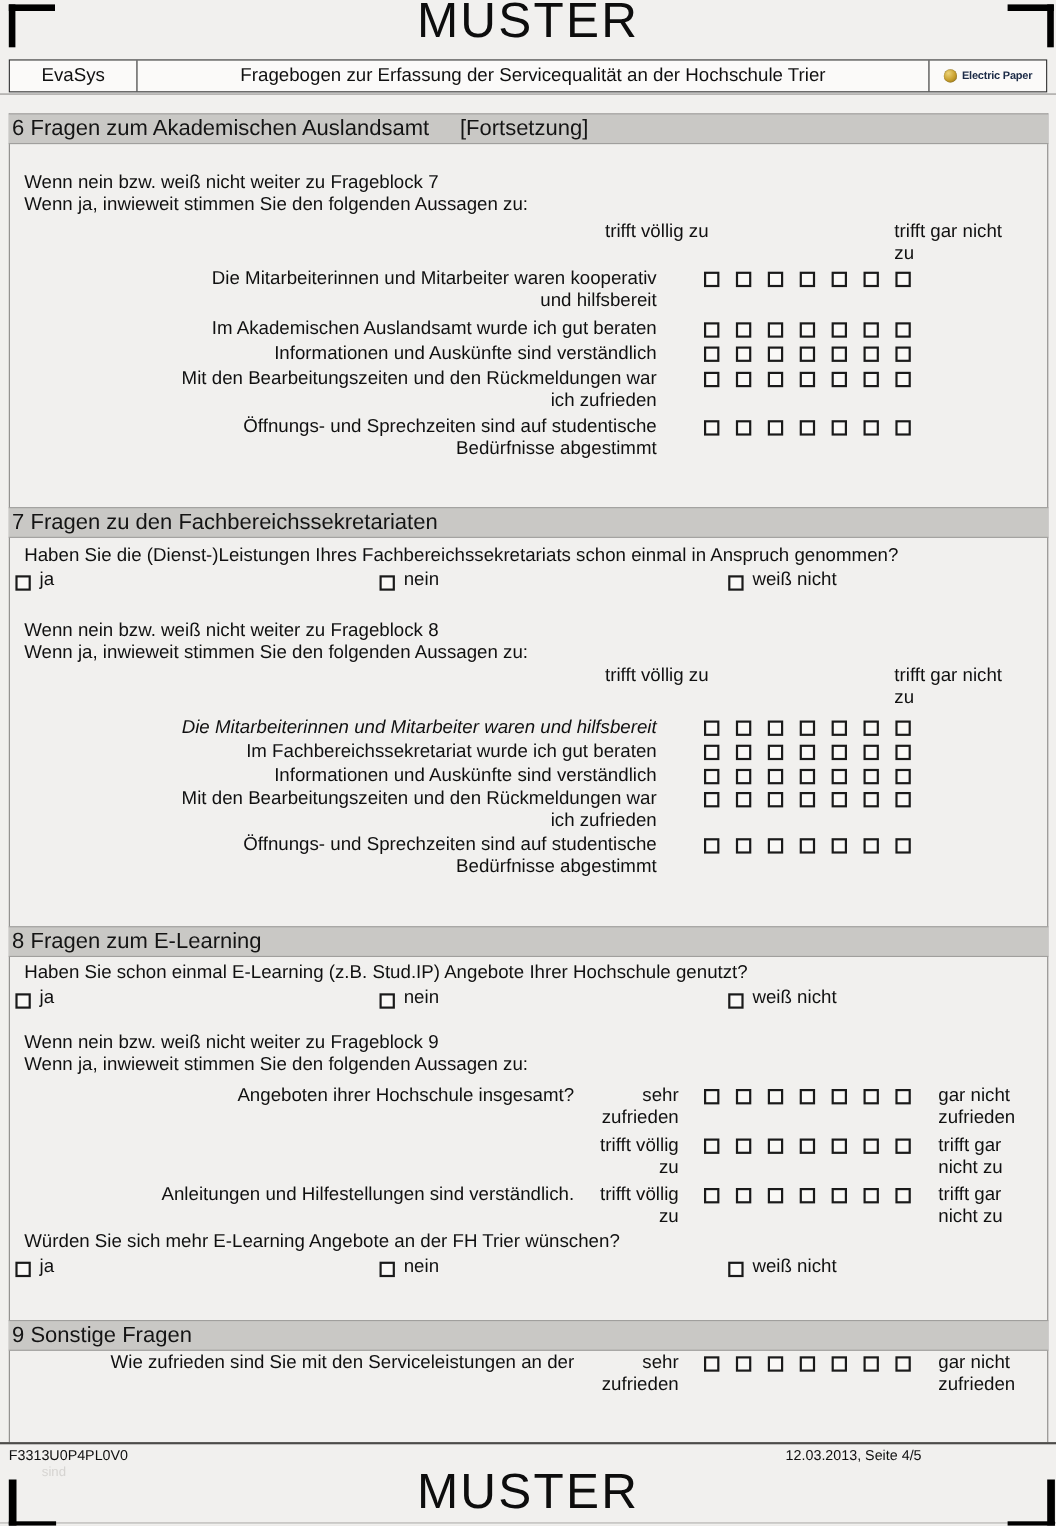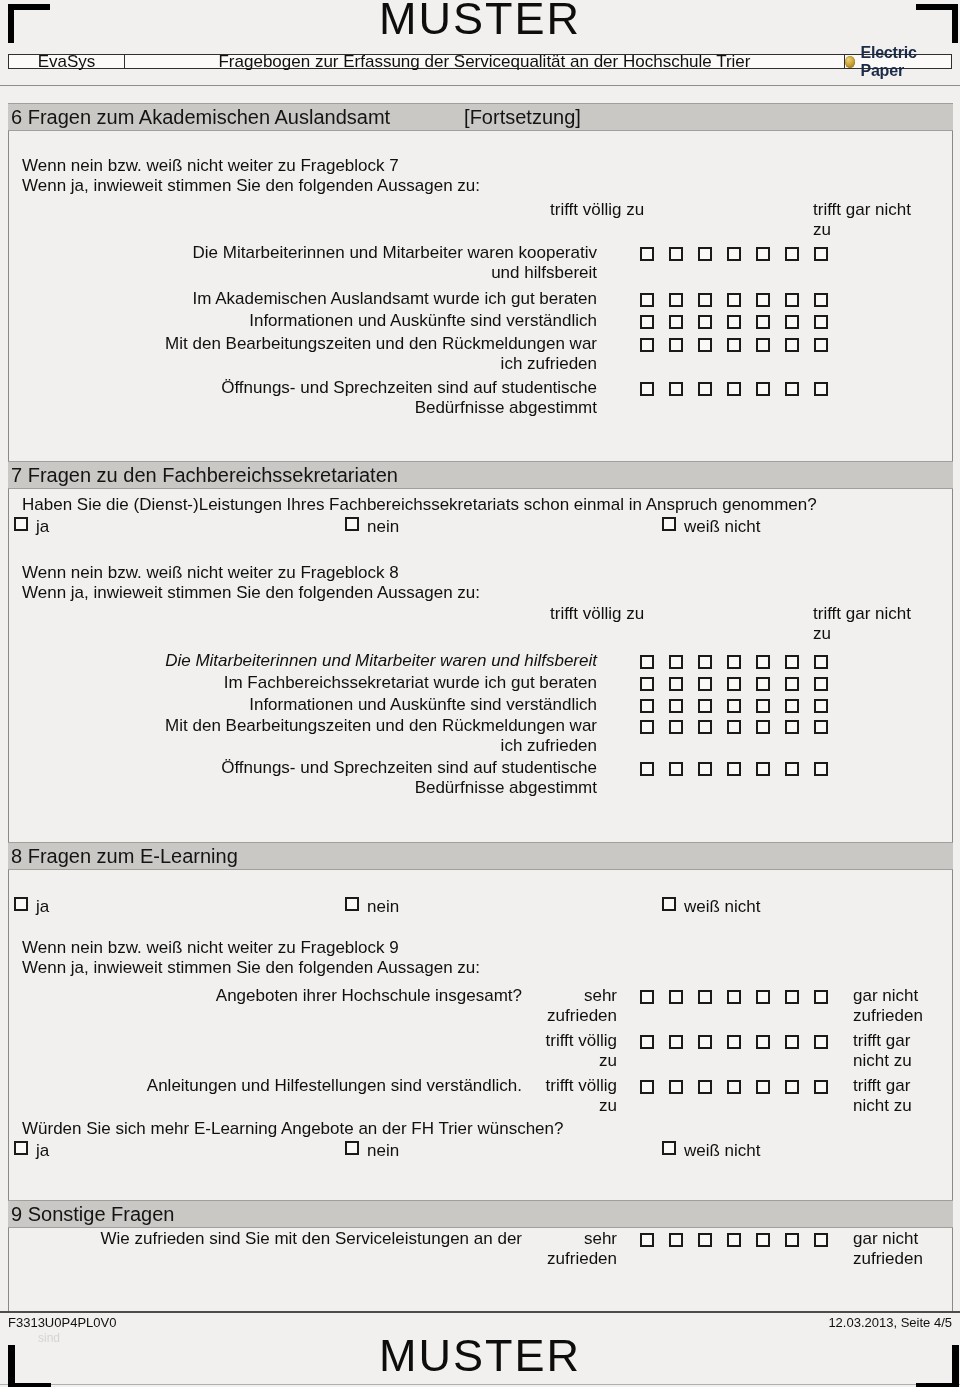--- a/index.html
+++ b/index.html
@@ -14,48 +14,48 @@
   .muster{
     left:0;width:960px;text-align:center;font-size:45px;line-height:46px;
     letter-spacing:2px;color:#0d0d0d;font-weight:400;
   }
   .corner{width:36px;height:33px;}
   .corner.tl{border-top:6px solid #000;border-left:6px solid #000;}
   .corner.tr{border-top:6px solid #000;border-right:6px solid #000;}
   .corner.bl{border-bottom:7px solid #000;border-left:7px solid #000;}
   .corner.br{border-bottom:7px solid #000;border-right:7px solid #000;}
   .hdr{
-    left:8px;top:54px;width:944px;height:15px;background:#fbfaf9;
+    left:8px;top:54px;width:944px;height:30px;background:#fbfaf9;
     border:1px solid #2f2f2f;display:flex;align-items:stretch;box-sizing:border-box;
   }
   .hdr-cell{display:flex;align-items:center;justify-content:center;font-size:17px;}
   .hdr-brand{width:115px;border-right:1px solid #2f2f2f;}
   .hdr-title{flex:1;}
   .hdr-logo{width:106px;border-left:1px solid #2f2f2f;gap:5px;}
   .logo-dot{
     width:12px;height:12px;border-radius:50%;
     background:radial-gradient(circle at 35% 30%, #ecd276 0%, #c79e2c 55%, #8a6c1a 100%);
     box-shadow:inset 0 0 1px #5e4a10;
   }
-  .logo-text{font-size:16px;font-weight:bold;color:#1c2b47;letter-spacing:-0.2px;}
+  .logo-text{font-size:10px;font-weight:bold;color:#1c2b47;letter-spacing:-0.2px;}
   .hline{left:0;width:960px;height:1px;background:#8f8e8c;}
   .vline{width:1px;background:#8a8987;}
   .bar{
     left:8px;width:945px;height:28px;background:#c9c8c5;
     border-top:1px solid #a09f9d;border-bottom:1px solid #a09f9d;
-    box-sizing:border-box;display:flex;align-items:center;font-size:20px;color:#141414;gap:46px;
+    box-sizing:border-box;display:flex;align-items:center;font-size:20px;color:#141414;
   }
   .bar .bt{margin-left:3px;}
   .bar .bs{margin-left:28px;}
   .cbs{display:flex;gap:15px;}
   .cb{
     width:14px;height:14px;box-sizing:border-box;flex:0 0 auto;
     border:2px solid #1a1a1a;background:#faf9f7;
   }
-  .opt{display:flex;align-items:flex-start;gap:8px;font-size:17px;line-height:20px;height:20px;}
+  .opt{display:flex;align-items:flex-end;gap:8px;font-size:17px;line-height:20px;height:20px;}
   .stm{left:22px;width:575px;text-align:right;}
   .lbl-l{left:525px;width:92px;text-align:right;font-size:17px;line-height:20px;}
   .lbl-r{left:853px;width:88px;text-align:left;font-size:17px;line-height:20px;}
   .scale-r{width:118px;white-space:normal;}
   .foot{font-size:13px;line-height:15px;}
   .faint{font-size:12px;color:#d6d4d1;}
 </style>
 </head>
 <body>
 
@@ -241,20 +241,21 @@
       <span class="cb"></span>
       <span class="cb"></span>
       <span class="cb"></span>
       <span class="cb"></span>
       <span class="cb"></span>
     </div>
 
   <div class="abs bar" style="top:842px;">
     <span class="bt">8 Fragen zum E-Learning</span>
   </div>
+  <div class="abs t" style="left:22px;top:874px;">Haben Sie schon einmal E-Learning (z.B. Stud.IP) Angebote Ihrer Hochschule genutzt?</div>
 
   <div class="abs opt" style="left:14px;top:897px;">
     <span class="cb"></span>
     <span>ja</span>
   </div>
   <div class="abs opt" style="left:345px;top:897px;">
     <span class="cb"></span>
     <span>nein</span>
   </div>
   <div class="abs opt" style="left:662px;top:897px;">
@@ -336,21 +337,21 @@
       <span class="cb"></span>
       <span class="cb"></span>
       <span class="cb"></span>
       <span class="cb"></span>
       <span class="cb"></span>
     </div>
   <div class="abs lbl-r" style="top:1229px;">gar nicht zufrieden</div>
 
   <div class="abs" style="left:0;top:1311px;width:960px;height:2px;background:#4d4c4a;"></div>
   <div class="abs foot" style="left:8px;top:1315px;">F3313U0P4PL0V0</div>
-  <div class="abs foot" style="left:600px;top:1315px;width:352px;text-align:right;">12.03.2013, Seite 4/5</div>
+  <div class="abs foot" style="left:600px;top:1315px;width:352px;text-align:center;">12.03.2013, Seite 4/5</div>
   <div class="abs faint" style="left:38px;top:1331px;">sind</div>
 
   <div class="abs muster" style="top:1333px;">MUSTER</div>
   <div class="abs hline" style="top:1384px;background:#b0afac;"></div>
   <div class="abs corner bl" style="left:8px;top:1345px;height:38px;"></div>
   <div class="abs corner br" style="left:916px;top:1345px;height:38px;"></div>
 
 </div>
 
 </body></html>

